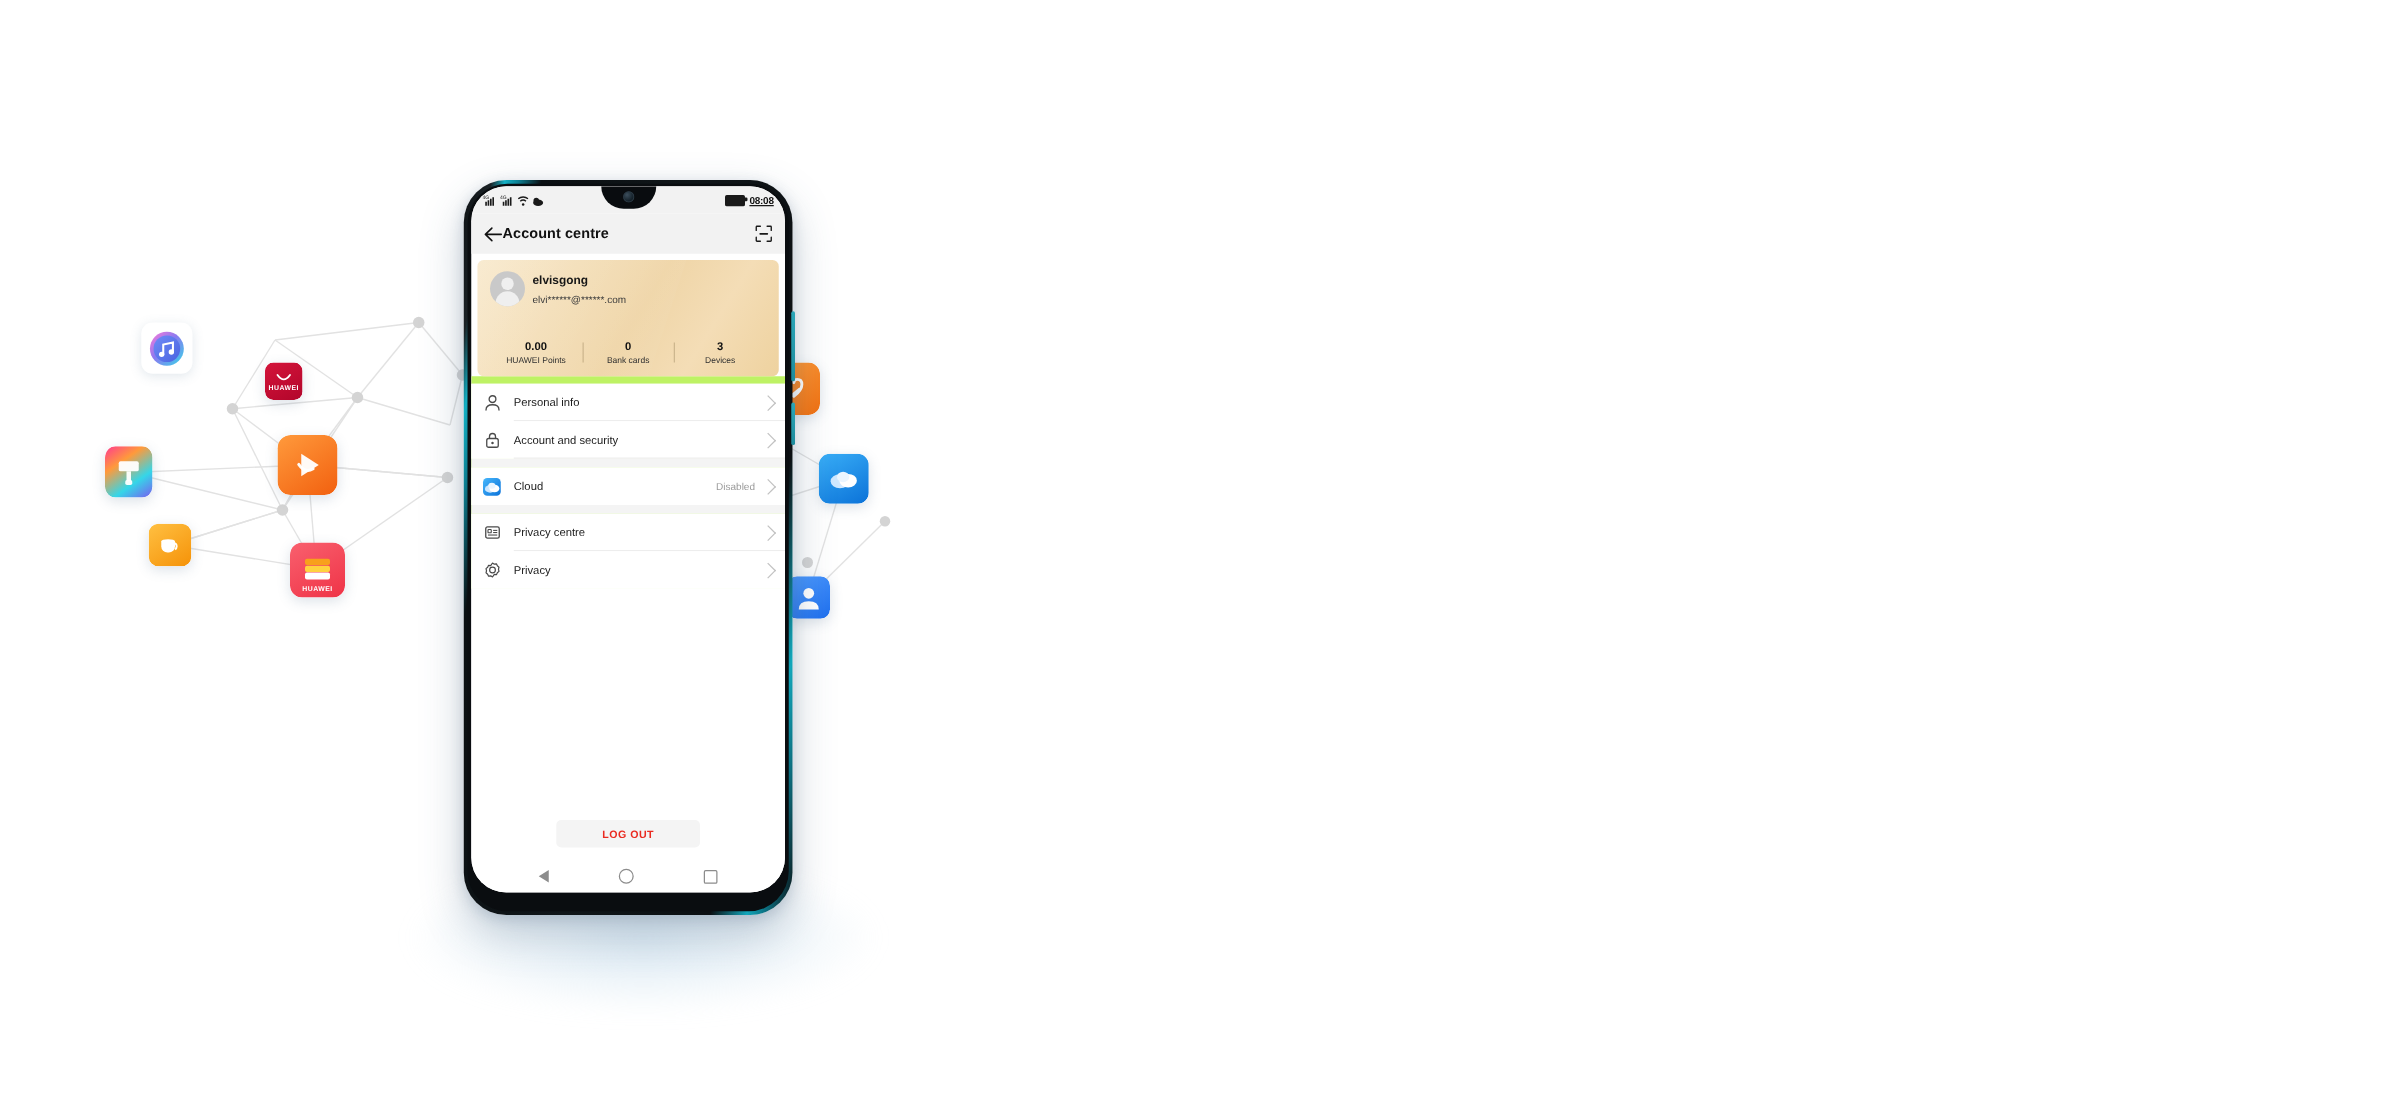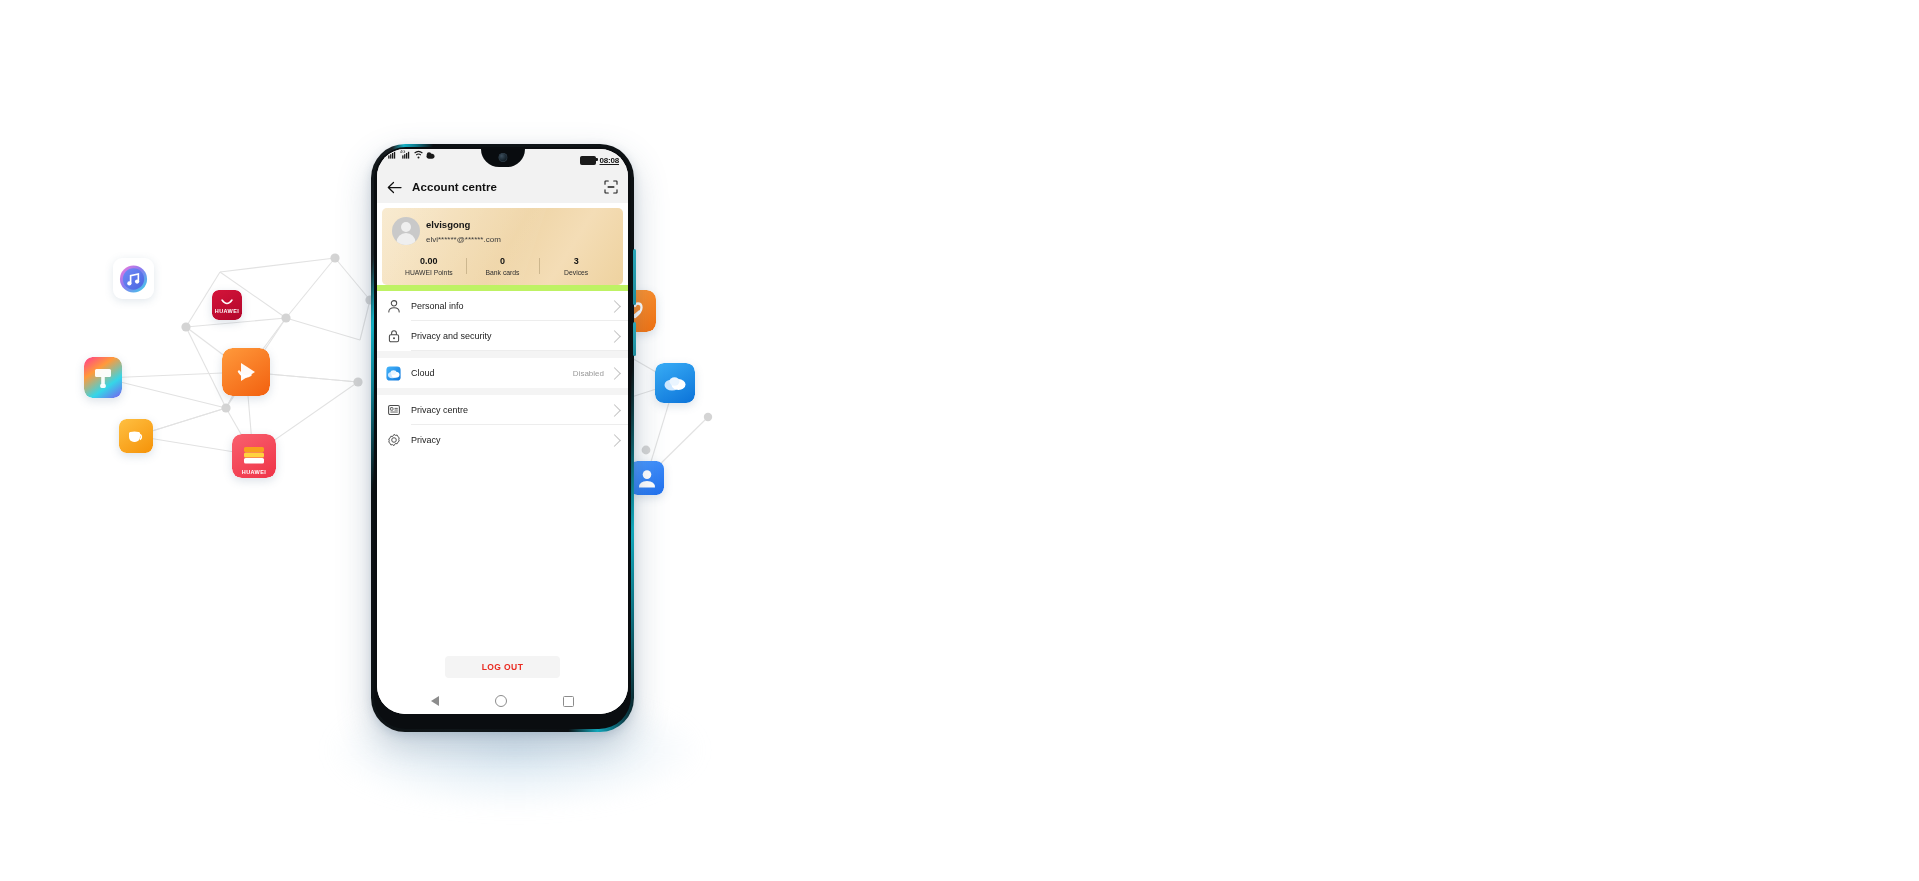--- a/index.html
+++ b/index.html
@@ -140,20 +140,21 @@
   #side-btn-volume { top: 105px; height: 56px; }
   #side-btn-power  { top: 178px; height: 34px; }
 
   
   #status-bar {
     position: relative;
     height: 22px;
     background: #f2f2f2;
     flex: 0 0 auto;
     display: flex;
+    align-items: center;
     padding: 0 9px;
     font-size: 7.5px;
     color: #1a1a1a;
     text-decoration: underline;
   }
   #status-left {
     display: flex;
     align-items: flex-end;
     gap: 3px;
     height: 10px;
@@ -210,21 +211,20 @@
   }
 
   
   #app-bar {
     flex: 0 0 auto;
     height: 32px;
     background: #f2f2f2;
     display: flex;
     align-items: center;
     padding: 0 10px;
-    gap: 10px;
   }
   #app-title {
     font-size: 11.5px;
     font-weight: bold;
     color: #111111;
     letter-spacing: 0.1px;
   }
   #scan-btn { margin-left: auto; display: flex; align-items: center; }
 
   
@@ -288,21 +288,21 @@
     font-weight: bold;
     color: #161616;
   }
   #profile-email {
     font-size: 8px;
     color: #3b3b3b;
   }
   #profile-stats {
     display: flex;
     align-items: stretch;
-    margin-top: 11px;
+    margin-top: 27px;
     position: relative;
   }
   .stat {
     flex: 1 1 0;
     display: flex;
     flex-direction: column;
     align-items: center;
     gap: 3px;
     position: relative;
   }
@@ -731,21 +731,21 @@
           </div>
 
           <div class="menu-row has-divider">
             <span class="row-icon">
               <svg width="14" height="14" viewBox="0 0 14 14">
                 <rect x="2.4" y="5.8" width="9.2" height="7" rx="1.5" stroke="#4a4a4a" stroke-width="1.05" fill="none"></rect>
                 <path d="M4.6 5.8 V4.2 a2.4 2.4 0 0 1 4.8 0 V5.8" stroke="#4a4a4a" stroke-width="1.05" fill="none"></path>
                 <circle cx="7" cy="9.3" r="1" fill="#4a4a4a"></circle>
               </svg>
             </span>
-            <span class="row-label">Privacy and security</span>
+            <span class="row-label">Account and security</span>
             <span class="row-chevron"></span>
           </div>
 
         </div>
 
         <div class="group-gap"></div>
 
         <div class="menu-group">
           <div class="menu-row">
             <span class="row-icon">

